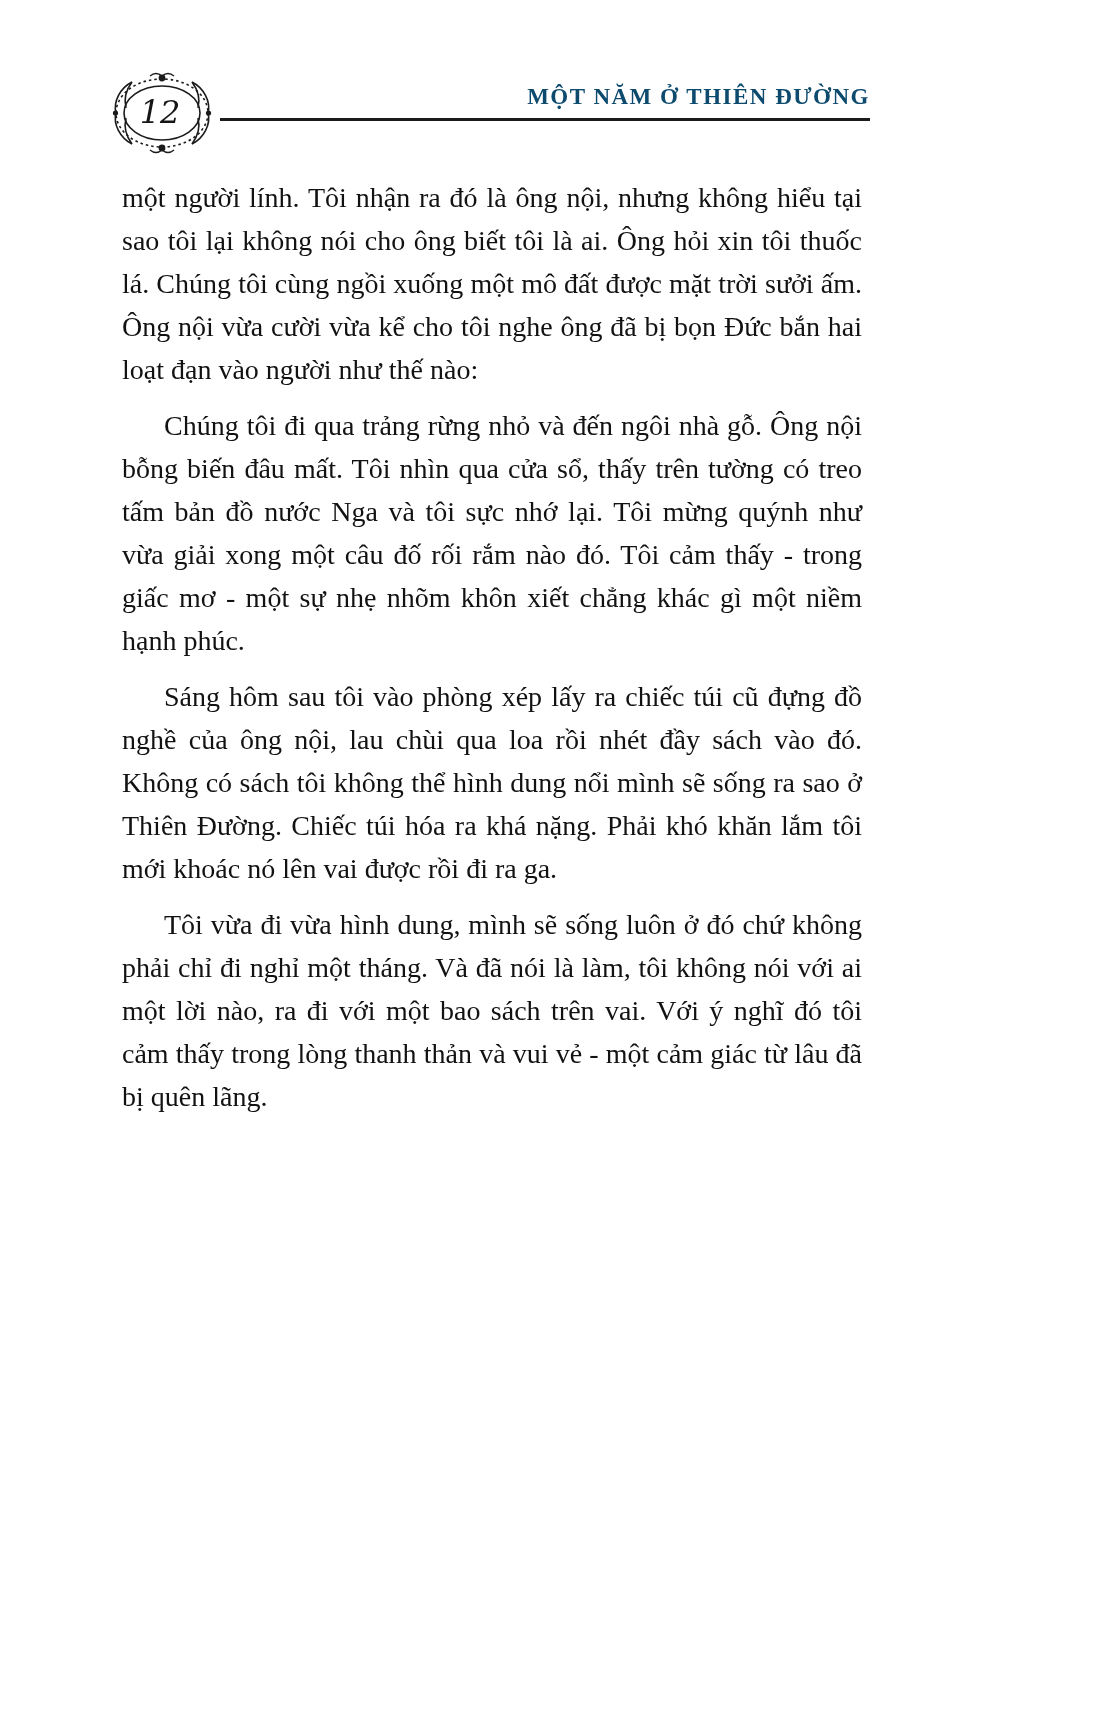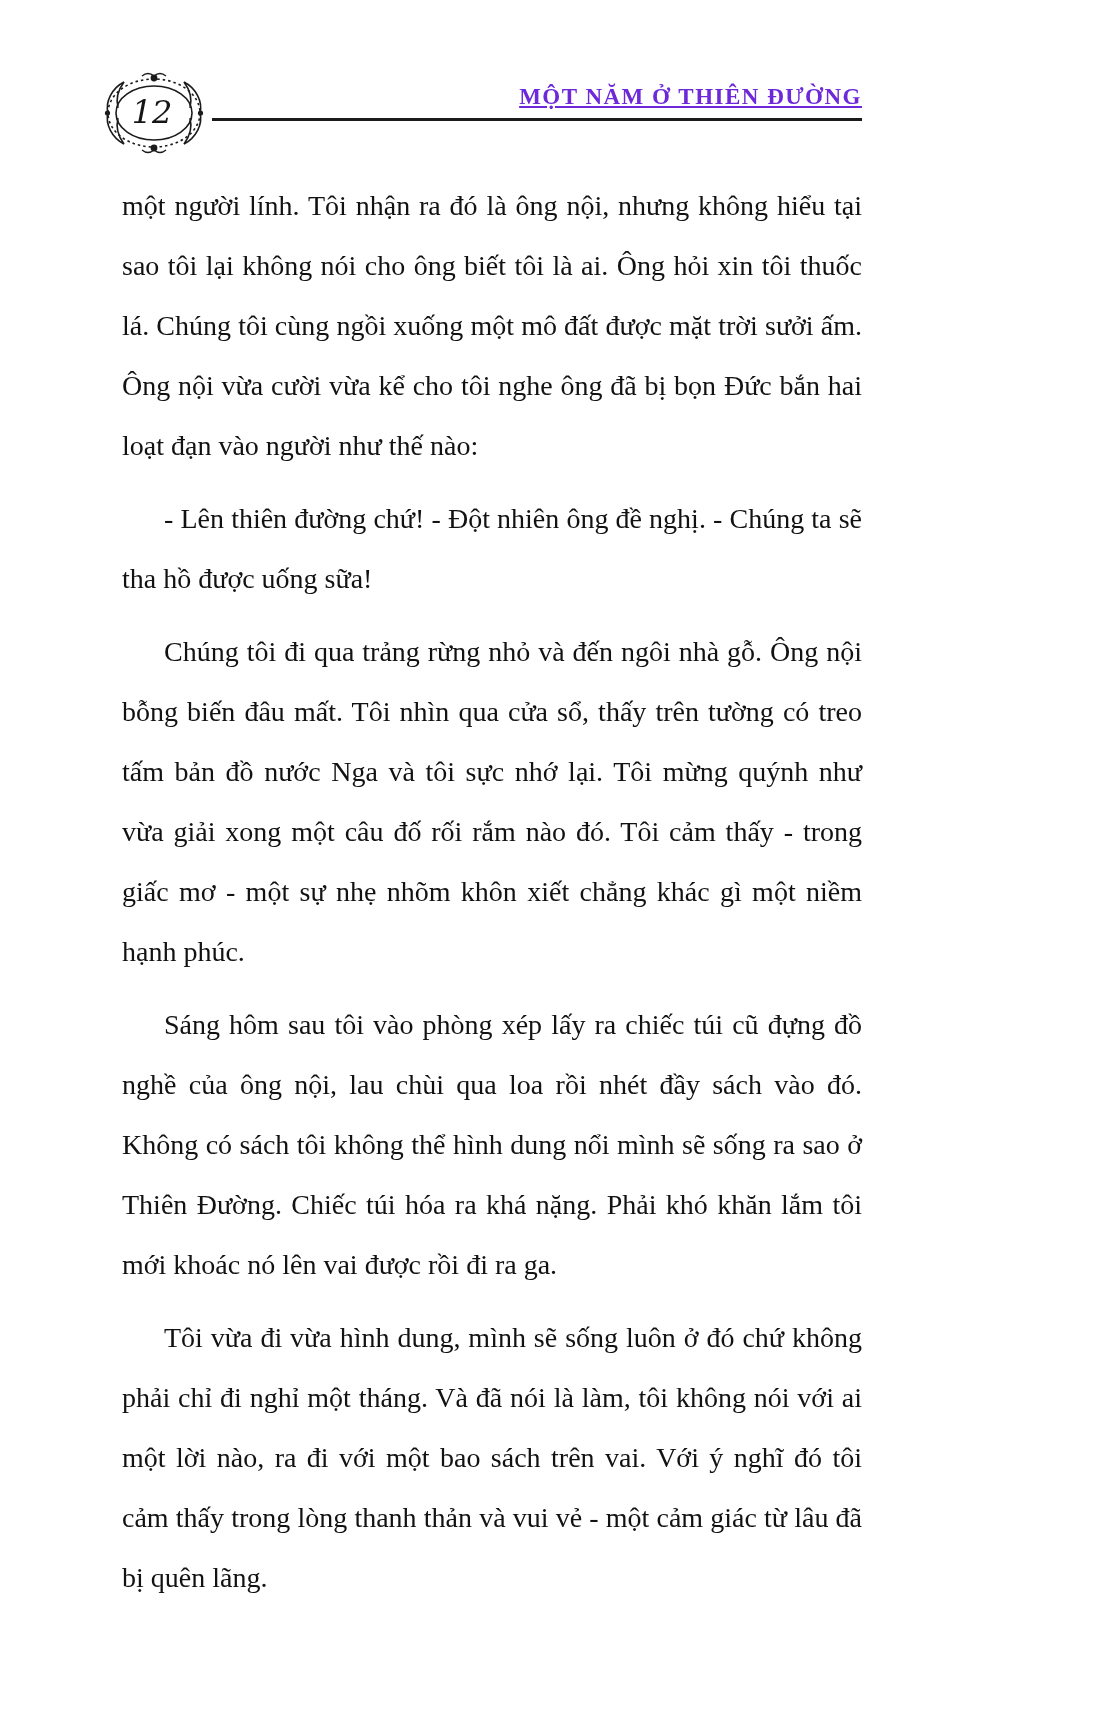--- a/index.html
+++ b/index.html
@@ -14,21 +14,21 @@
     background: #ffffff;
     color: #121212;
     font-family: "Liberation Serif", serif;
     overflow: hidden;
   }
 
   
   .header {
     position: absolute;
     top: 72px;
-    left: 108px;
+    left: 116px;
     width: 754px;
     height: 84px;
   }
   .ornament {
     position: absolute;
     left: -4px;
     top: 0;
     width: 100px;
     height: 82px;
   }
@@ -49,41 +49,40 @@
     pointer-events: none;
   }
   .header-title {
     position: absolute;
     right: 0;
     top: 12px;
     font-family: "Liberation Serif", serif;
     font-weight: bold;
     font-size: 23px;
     letter-spacing: 1.5px;
-    color: #6d28d9;
+    color: #0c4a6e;
     white-space: nowrap;
-    text-decoration: underline;
   }
   .header-rule {
     position: absolute;
     left: 104px;
     right: 0;
     top: 46px;
     height: 3px;
     background: #1b1b1b;
   }
 
   
   .body-text {
     position: absolute;
     top: 176px;
     left: 122px;
     width: 740px;
     font-size: 28px;
-    line-height: 60px;
+    line-height: 43px;
     text-align: justify;
     color: #121212;
   }
   .body-text p {
     margin: 0 0 13px 0;
     text-indent: 42px;
   }
   .body-text p.no-indent {
     text-indent: 0;
   }
@@ -113,19 +112,18 @@
       <div class="page-number">12</div>
     </div>
 
     <div class="header-title">MỘT NĂM Ở THIÊN ĐƯỜNG</div>
 
     <div class="header-rule"></div>
   </div>
 
   <div class="body-text">
     <p class="no-indent">một người lính. Tôi nhận ra đó là ông nội, nhưng không hiểu tại sao tôi lại không nói cho ông biết tôi là ai. Ông hỏi xin tôi thuốc lá. Chúng tôi cùng ngồi xuống một mô đất được mặt trời sưởi ấm. Ông nội vừa cười vừa kể cho tôi nghe ông đã bị bọn Đức bắn hai loạt đạn vào người như thế nào:</p>
-    <p>- Lên thiên đường chứ! - Đột nhiên ông đề nghị. - Chúng ta sẽ tha hồ được uống sữa!</p>
     <p>Chúng tôi đi qua trảng rừng nhỏ và đến ngôi nhà gỗ. Ông nội bỗng biến đâu mất. Tôi nhìn qua cửa sổ, thấy trên tường có treo tấm bản đồ nước Nga và tôi sực nhớ lại. Tôi mừng quýnh như vừa giải xong một câu đố rối rắm nào đó. Tôi cảm thấy - trong giấc mơ - một sự nhẹ nhõm khôn xiết chẳng khác gì một niềm hạnh phúc.</p>
     <p>Sáng hôm sau tôi vào phòng xép lấy ra chiếc túi cũ đựng đồ nghề của ông nội, lau chùi qua loa rồi nhét đầy sách vào đó. Không có sách tôi không thể hình dung nổi mình sẽ sống ra sao ở Thiên Đường. Chiếc túi hóa ra khá nặng. Phải khó khăn lắm tôi mới khoác nó lên vai được rồi đi ra ga.</p>
     <p>Tôi vừa đi vừa hình dung, mình sẽ sống luôn ở đó chứ không phải chỉ đi nghỉ một tháng. Và đã nói là làm, tôi không nói với ai một lời nào, ra đi với một bao sách trên vai. Với ý nghĩ đó tôi cảm thấy trong lòng thanh thản và vui vẻ - một cảm giác từ lâu đã bị quên lãng.</p>
   </div>
 
 </div>
 
 </body></html>

